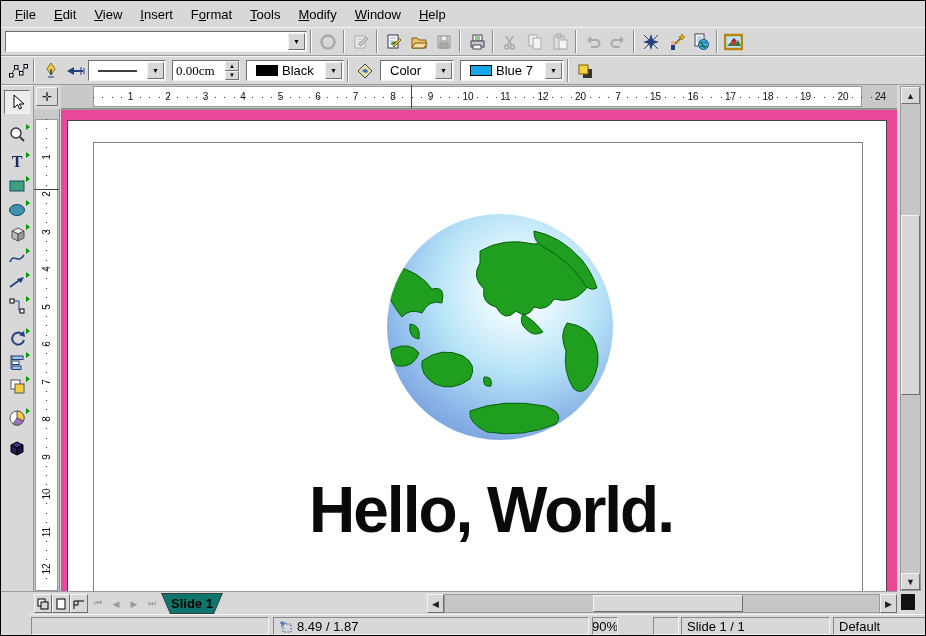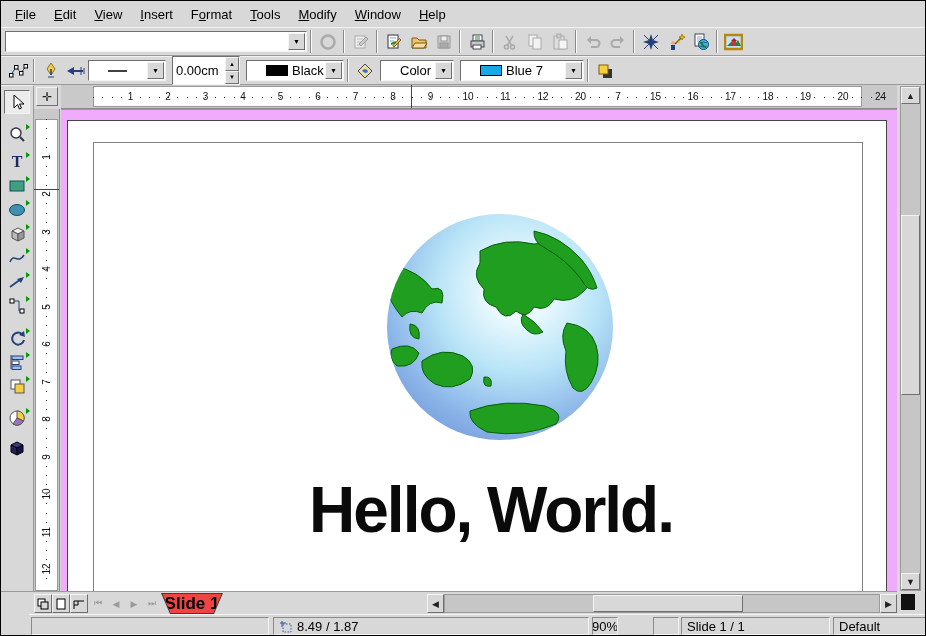--- a/index.html
+++ b/index.html
@@ -14,24 +14,24 @@
   
   .menubar { position:absolute; left:0; top:0; width:100%; height:26px; display:flex; align-items:center; padding-left:5px; background:#d8d8d8; }
   .menu-item { padding:3px 9px; cursor:default; }
   .menu-item u { text-decoration:underline; }
 
   
   .functionbar { position:absolute; left:0; top:26px; width:100%; height:29px; display:flex; align-items:center; padding-left:4px; border-top:1px solid #f2f2f2; border-bottom:1px solid #9a9a9a; }
   .objectbar   { position:absolute; left:0; top:55px; width:100%; height:29px; display:flex; align-items:center; padding-left:4px; border-top:1px solid #f2f2f2; border-bottom:1px solid #9a9a9a; }
   .tbtn { width:25px; height:24px; display:flex; align-items:center; justify-content:center; position:relative; }
   .combo { height:21px; display:flex; align-items:center; background:#fff; border:1px solid; border-color:#6f6f6f #f4f4f4 #f4f4f4 #6f6f6f; }
-  .combo .cfield { flex:1; height:100%; display:flex; align-items:center; padding:0 19px; overflow:hidden; white-space:nowrap; }
+  .combo .cfield { flex:1; height:100%; display:flex; align-items:center; padding:0 9px; overflow:hidden; white-space:nowrap; }
   .combo .cbtn { width:17px; height:17px; margin:1px; display:flex; align-items:center; justify-content:center; border:1px solid; border-color:#f4f4f4 #6f6f6f #6f6f6f #f4f4f4; background:#d8d8d8; font-size:7px; }
   .swatch { width:22px; height:11px; border:1px solid #000; margin-right:4px; flex:none; }
-  .spin { height:29px; display:flex; background:#fff; border:1px solid; border-color:#6f6f6f #f4f4f4 #f4f4f4 #6f6f6f; }
+  .spin { height:21px; display:flex; background:#fff; border:1px solid; border-color:#6f6f6f #f4f4f4 #f4f4f4 #6f6f6f;font-family:Liberation Serif, serif; }
   .spin .sval { width:52px; display:flex; align-items:center; padding:0 3px; }
   .spin .sbtns { width:14px; display:flex; flex-direction:column; }
   .spin .sbtns div { flex:1; display:flex; align-items:center; justify-content:center; font-size:6px; background:#d8d8d8; border:1px solid; border-color:#f4f4f4 #6f6f6f #6f6f6f #f4f4f4; }
 
   
   .toolbox { position:absolute; left:0; top:84px; width:33px; height:506px; border-top:1px solid #f2f2f2; border-right:1px solid #9a9a9a; }
   .tool { position:absolute; left:3px; width:26px; height:24px; display:flex; align-items:center; justify-content:center; }
   .tool.active { background:#ececec; border:1px solid; border-color:#6f6f6f #f4f4f4 #f4f4f4 #6f6f6f; }
   .fly::after { content:""; position:absolute; right:0px; top:2px; border-left:4px solid #090; border-top:3px solid transparent; border-bottom:3px solid transparent; }
 
@@ -46,32 +46,32 @@
   .hmark { position:absolute; left:350px; top:0; bottom:0; width:1px; background:#444; }
   .vruler { position:absolute; left:33px; top:108px; width:26px; height:482px; background:#c9c9c9; border-right:1px solid #8a8a8a; overflow:hidden; }
   .vruler .zone { position:absolute; top:10px; left:1px; right:1px; bottom:0; background:#fff; border:1px solid #9a9a9a; }
   .vruler .ticks { position:absolute; top:10px; left:12px; width:1px; height:465px; background:repeating-linear-gradient(to bottom,#333 0 1px,transparent 1px 9.37px); }
   .vscale { position:absolute; top:10px; left:0; width:100%; display:flex; flex-direction:column; }
   .vcell { height:37.5px; width:100%; display:flex; align-items:flex-end; justify-content:center; }
   .vcell span { transform:translateY(50%) rotate(-90deg); font-size:10px; color:#111; }
   .vmark { position:absolute; top:80px; left:0; right:0; height:1px; background:#444; }
 
   
-  .canvas { position:absolute; left:60px; top:108px; width:836px; height:482px; background:#f0abfc; overflow:hidden; border-top:1px solid #9a9a9a; }
+  .canvas { position:absolute; left:60px; top:108px; width:836px; height:482px; background:#ec4899; overflow:hidden; border-top:1px solid #9a9a9a; }
   .page { position:absolute; left:6px; top:10px; width:820px; height:480px; background:#fff; border:1px solid #444; }
   .margin-box { position:absolute; left:25px; top:21px; width:770px; height:470px; border:1px solid #808080; }
   .globe { position:absolute; left:316px; top:90px; width:232px; height:232px; }
   .slide-title { position:absolute; left:0; top:352px; width:100%; text-align:center; padding-left:28px; font-size:64px; font-weight:700; letter-spacing:-2px; color:#0a0a0a; white-space:nowrap; }
 
   
   .tabrow { position:absolute; left:0; top:590px; width:896px; height:23px; background:#d8d8d8; border-top:1px solid #9a9a9a; }
   .vbtn { position:absolute; top:2px; width:18px; height:19px; display:flex; align-items:center; justify-content:center; }
   .navbtn { color:#9a9a9a; font-size:9px; }
   .tab { position:absolute; left:160px; top:1px; width:62px; height:21px; background:#3c3c3c; clip-path:polygon(0 0,100% 0,calc(100% - 9px) 100%,9px 100%); display:flex; align-items:center; justify-content:center; }
-  .tab .inner { width:calc(100% - 3px); height:calc(100% - 2px); background:#ef4444; clip-path:polygon(0 0,100% 0,calc(100% - 8px) 100%,8px 100%); display:flex; align-items:center; justify-content:center; font-weight:700; font-size:17px; }
+  .tab .inner { width:calc(100% - 3px); height:calc(100% - 2px); background:#0f766e; clip-path:polygon(0 0,100% 0,calc(100% - 8px) 100%,8px 100%); display:flex; align-items:center; justify-content:center; font-weight:700; font-size:13px; }
   .hscroll-left { position:absolute; left:426px; top:2px; width:17px; height:19px; }
   .hscroll-trough { position:absolute; left:443px; top:2px; width:436px; height:19px; background:#c6c6c6; border:1px solid #9a9a9a; }
   .hscroll-thumb { position:absolute; left:148px; top:0px; width:150px; height:17px; }
   .hscroll-right { position:absolute; left:879px; top:2px; width:17px; height:19px; }
   .arrowglyph { font-size:9px; color:#222; display:flex; align-items:center; justify-content:center; width:100%; height:100%; }
   .corner-grip { position:absolute; left:898px; top:591px; width:24px; height:22px; background:#d8d8d8; }
   .corner-grip div { position:absolute; left:2px; top:2px; width:14px; height:16px; background:#111; }
 
   
   .vscroll { position:absolute; left:899px; top:85px; width:21px; height:505px; background:#c6c6c6; border:1px solid #9a9a9a; }
@@ -274,21 +274,21 @@
         <svg width="18" height="18">
           <polygon points="9,2 16,9 9,16 2,9" fill="#e8e0a0" stroke="#445"></polygon>
           <path d="M9 2L16 9" stroke="#445"></path>
           <path d="M6 9q3-4 6 0q-1 4-6 0" fill="#3f6fd0"></path>
         </svg>
       </span>
     <div class="combo" style="width:74px; margin-left:3px;">
       <span class="cfield">Color</span>
       <span class="cbtn">▼</span>
     </div>
-    <div class="combo" style="width:124px; margin-left:6px;">
+    <div class="combo" style="width:104px; margin-left:6px;">
       <span class="cfield">
           <span class="swatch" style="background:#18a8e8;"></span>
           <span>Blue 7</span>
         </span>
       <span class="cbtn">▼</span>
     </div>
     <span class="sep-v"></span>
     <span class="tbtn">
         <svg width="18" height="18">
           <rect x="7" y="7" width="9" height="9" fill="#333"></rect>

